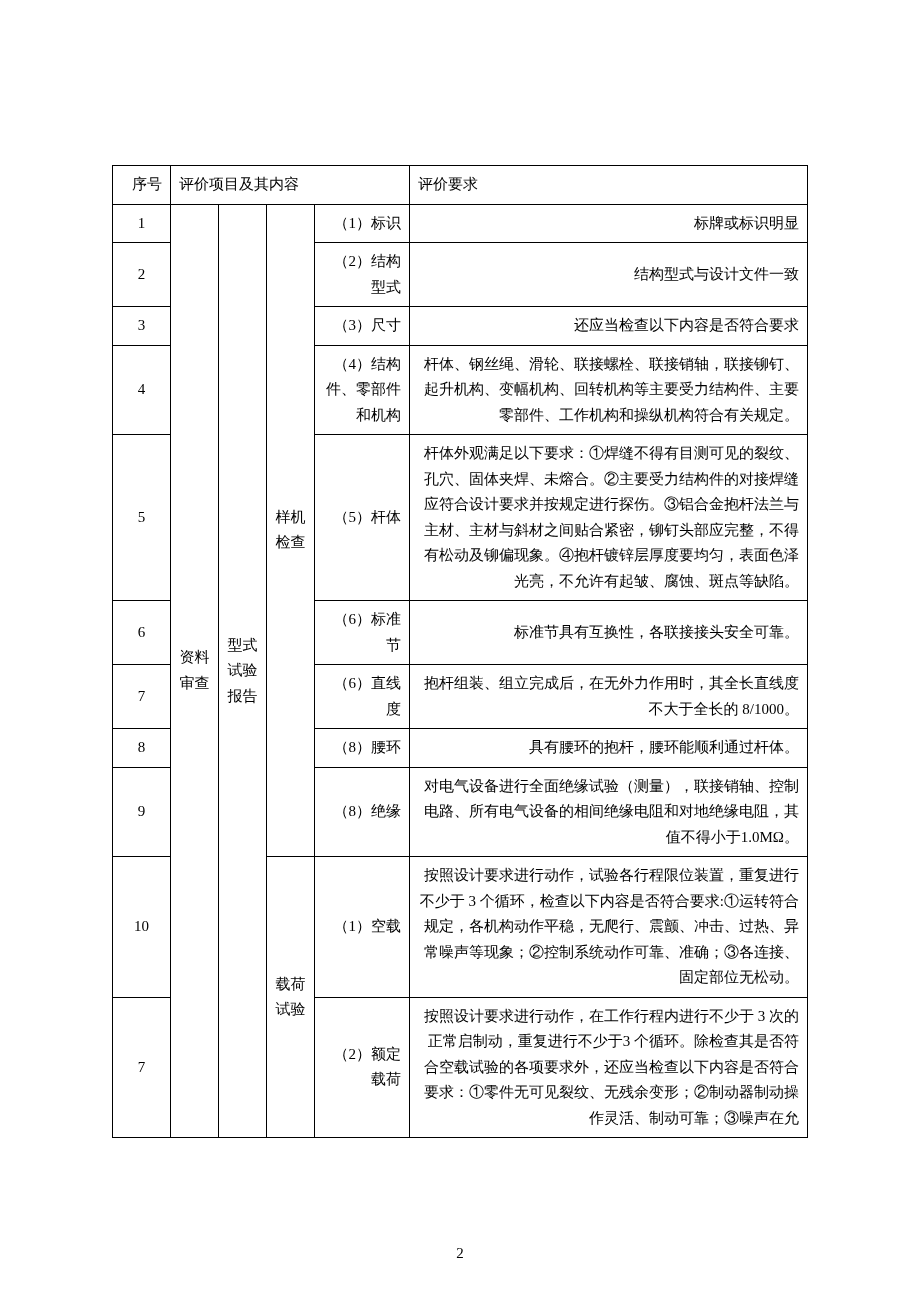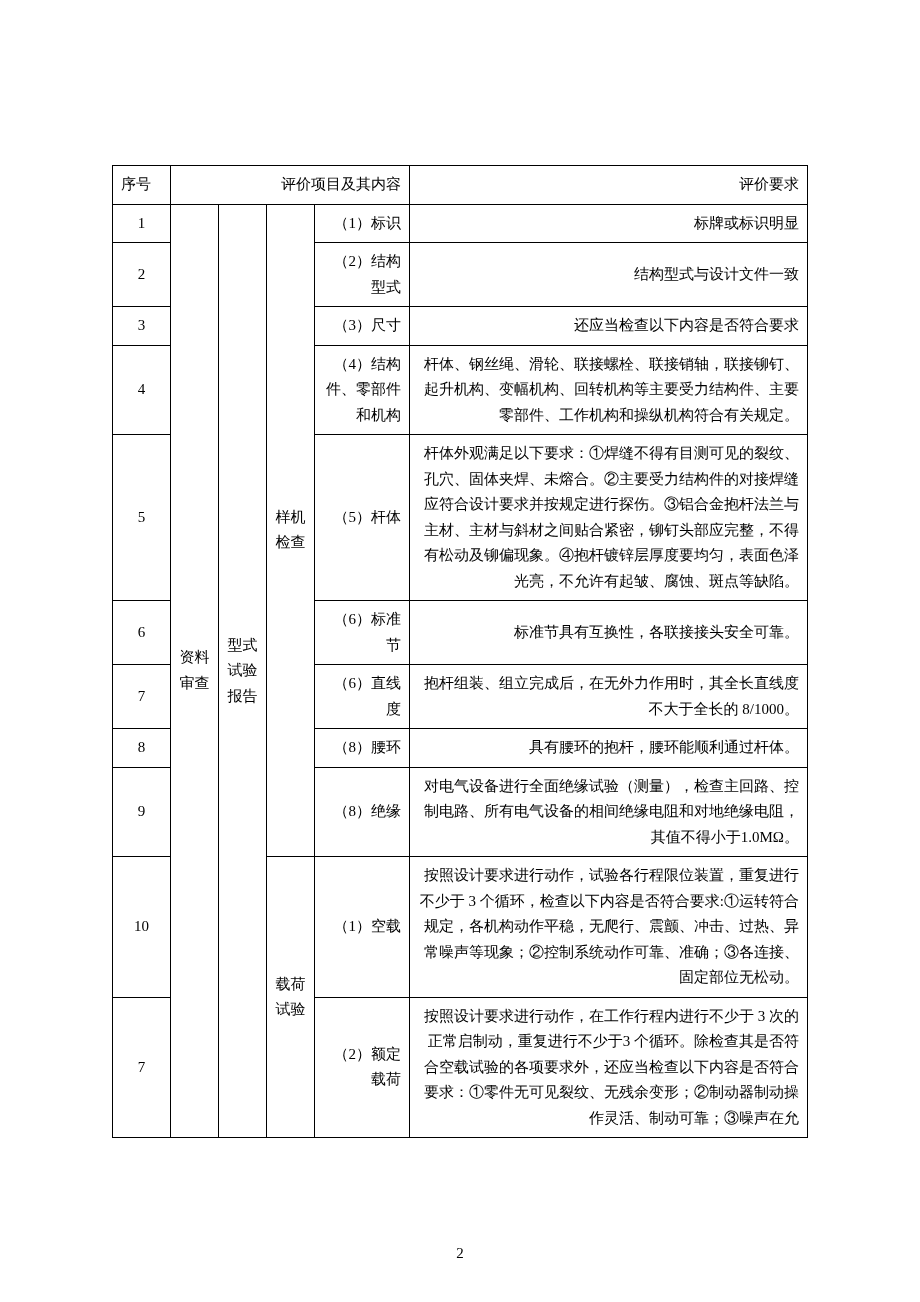--- a/index.html
+++ b/index.html
@@ -30,23 +30,23 @@
     }
     th, td {
       border: 1px solid #000;
       padding: 6px 8px;
       vertical-align: middle;
       line-height: 1.7;
       text-align: right;
     }
     th {
       font-weight: normal;
-      text-align: right;
+      text-align: left;
     }
-    .col-seq { width: 58px; text-align: left; margin-left: 41px; }
+    .col-seq { width: 58px; text-align: right; margin-left: 41px; }
     .col-a   { width: 48px; text-align: center; }
     .col-b   { width: 48px; text-align: center; }
     .col-c   { width: 48px; text-align: center; }
     .col-d   { width: 95px; }
     .col-req { }
     .center { text-align: center; }
     .page-num {
       position: absolute;
       bottom: 40px;
       left: 0;
@@ -123,21 +123,21 @@
 
     <tr>
       <td class="center">8</td>
       <td>（8）腰环</td>
       <td>具有腰环的抱杆，腰环能顺利通过杆体。</td>
     </tr>
 
     <tr>
       <td class="center">9</td>
       <td>（8）绝缘</td>
-      <td>对电气设备进行全面绝缘试验（测量），检查主回路、控制电路、所有电气设备的相间绝缘电阻和对地绝缘电阻，其值不得小于1.0MΩ。</td>
+      <td>对电气设备进行全面绝缘试验（测量），联接销轴、控制电路、所有电气设备的相间绝缘电阻和对地绝缘电阻，其值不得小于1.0MΩ。</td>
     </tr>
 
     <tr>
       <td class="center">10</td>
       <td class="center" rowspan="2">载荷试验</td>
       <td>（1）空载</td>
       <td>按照设计要求进行动作，试验各行程限位装置，重复进行不少于 3 个循环，检查以下内容是否符合要求:①运转符合规定，各机构动作平稳，无爬行、震颤、冲击、过热、异常噪声等现象；②控制系统动作可靠、准确；③各连接、固定部位无松动。</td>
     </tr>
 
     <tr>

